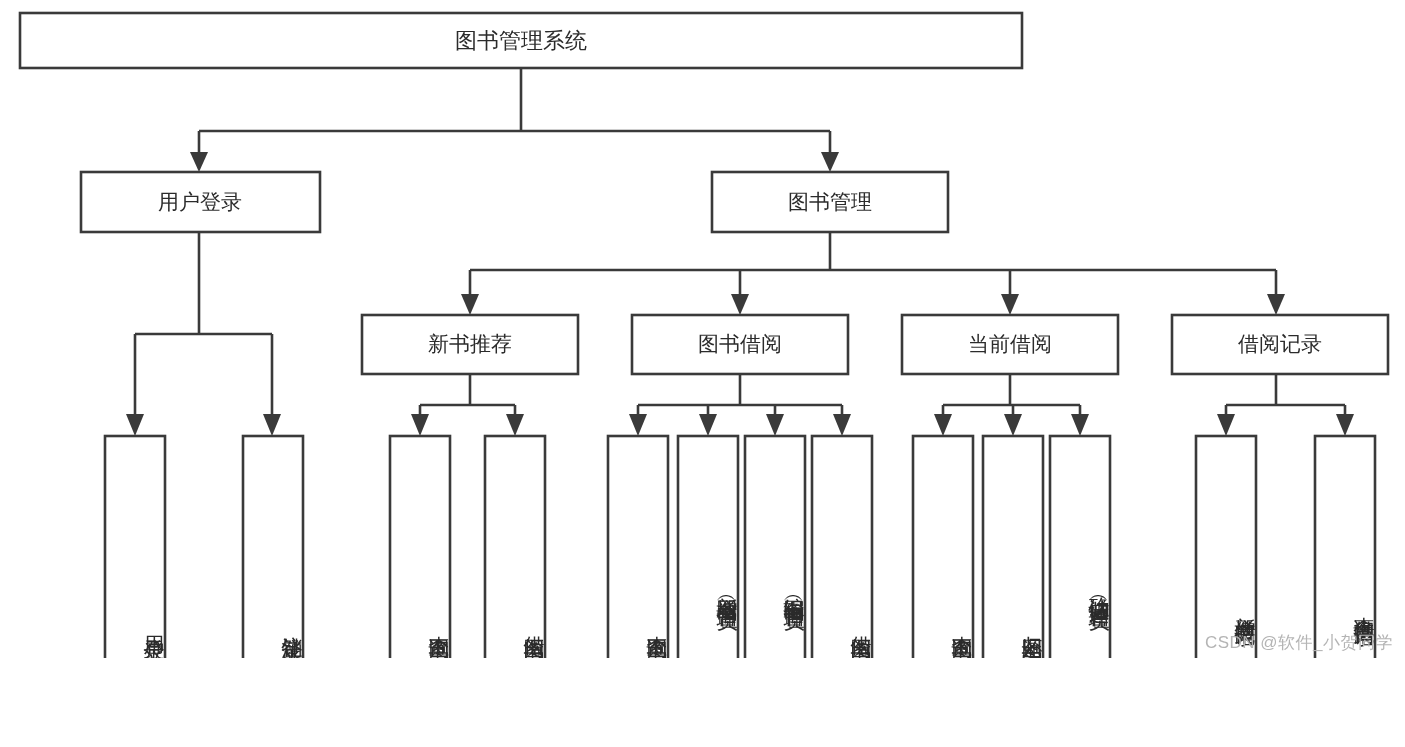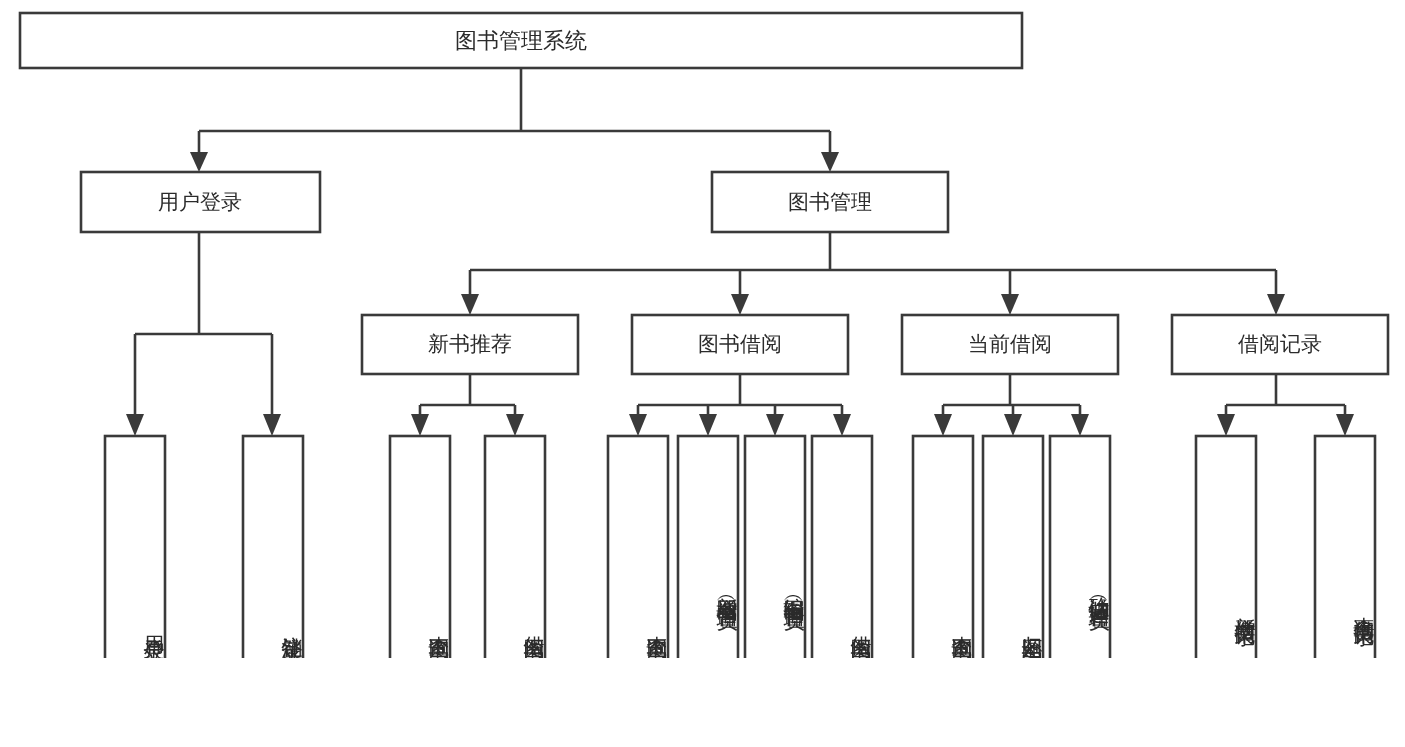--- a/index.html
+++ b/index.html
@@ -222,13 +222,14 @@
   <div class="vlabel" style="left:745px; top:444px; width:60px; height:290px;">编辑图书（管理员）</div>
   <div class="vlabel" style="left:812px; top:512px; width:60px; height:222px;">借阅图书</div>
 
   <div class="vlabel" style="left:913px; top:512px; width:60px; height:222px;">查询图书</div>
   <div class="vlabel" style="left:983px; top:512px; width:60px; height:222px;">归还图书</div>
   <div class="vlabel" style="left:1050px; top:444px; width:60px; height:290px;">确认归还（管理员）</div>
 
   <div class="vlabel" style="left:1196px; top:478px; width:60px; height:256px;">新增借阅记录</div>
   <div class="vlabel" style="left:1315px; top:478px; width:60px; height:256px;">查询借阅记录</div>
 
+  <div class="watermark">CSDN @软件_小贺同学</div>
 </div>
 
 </body></html>

